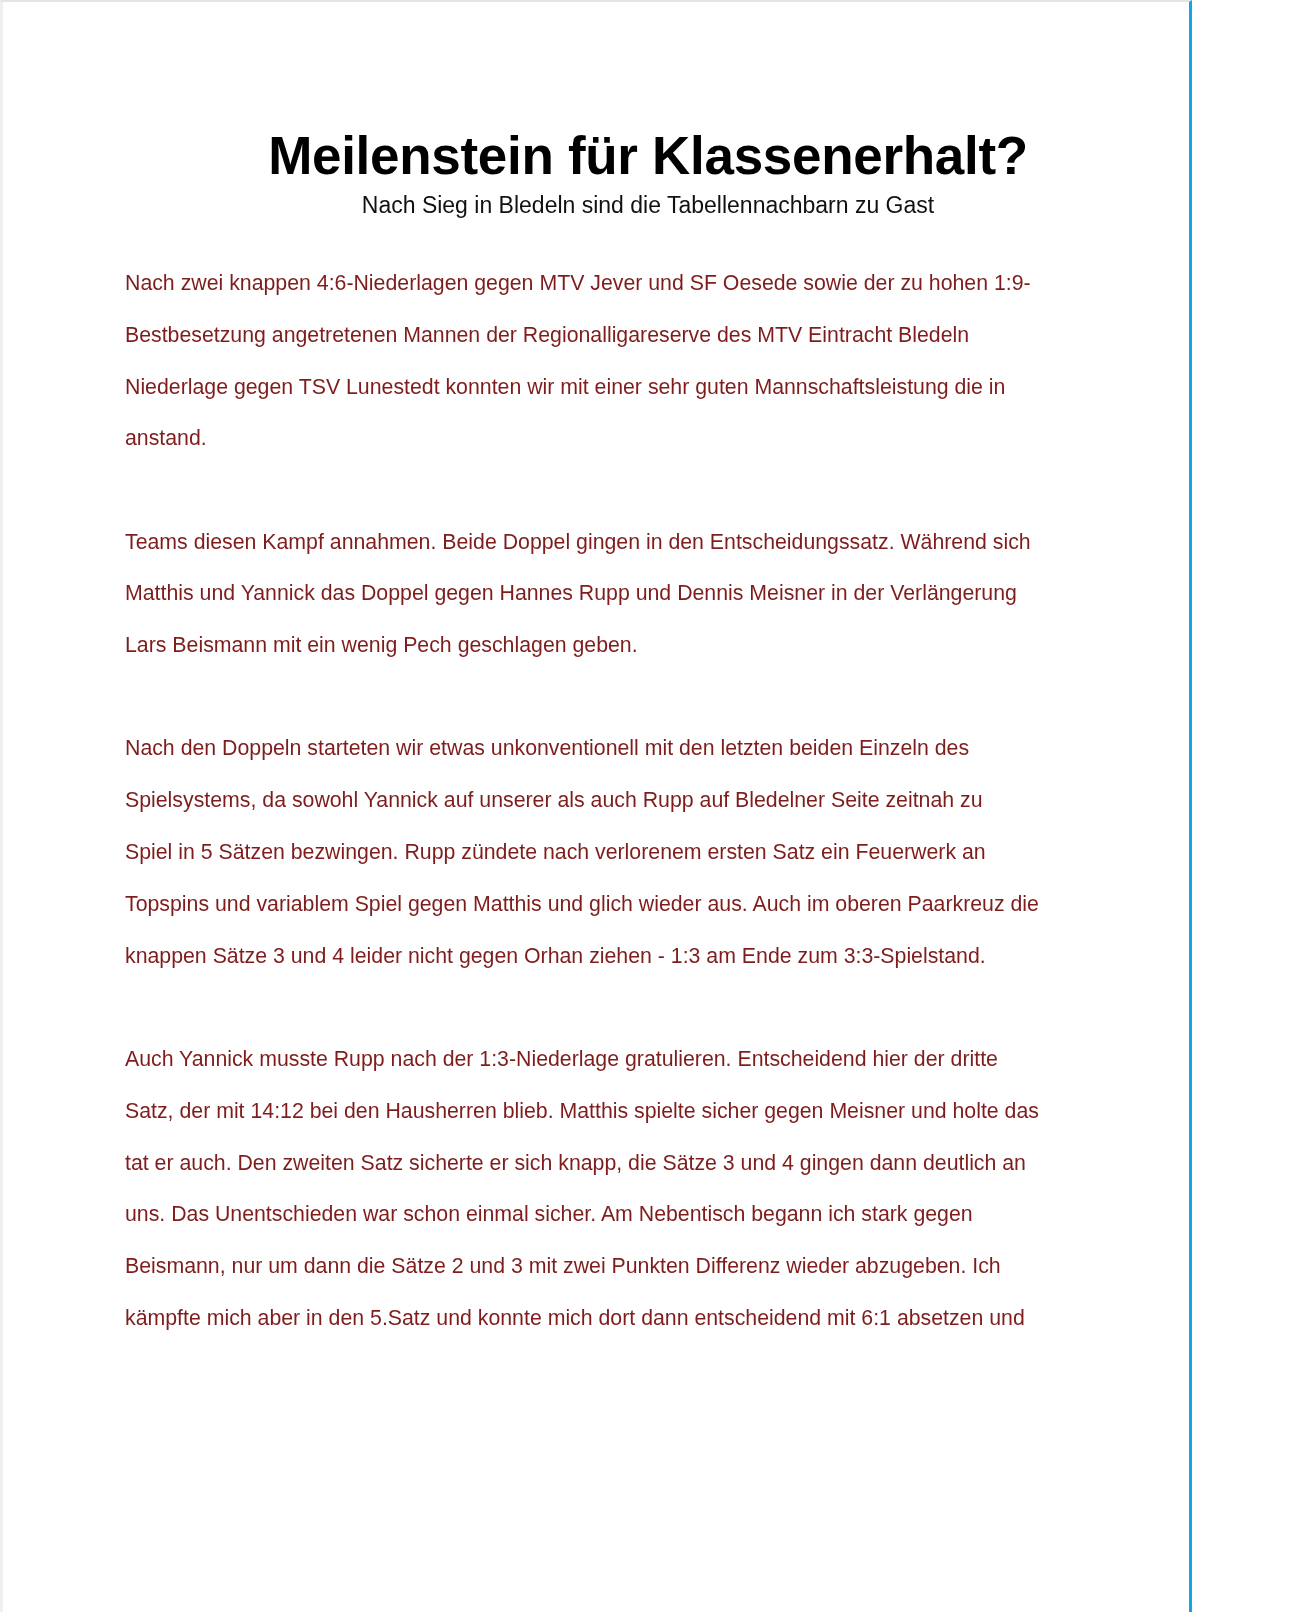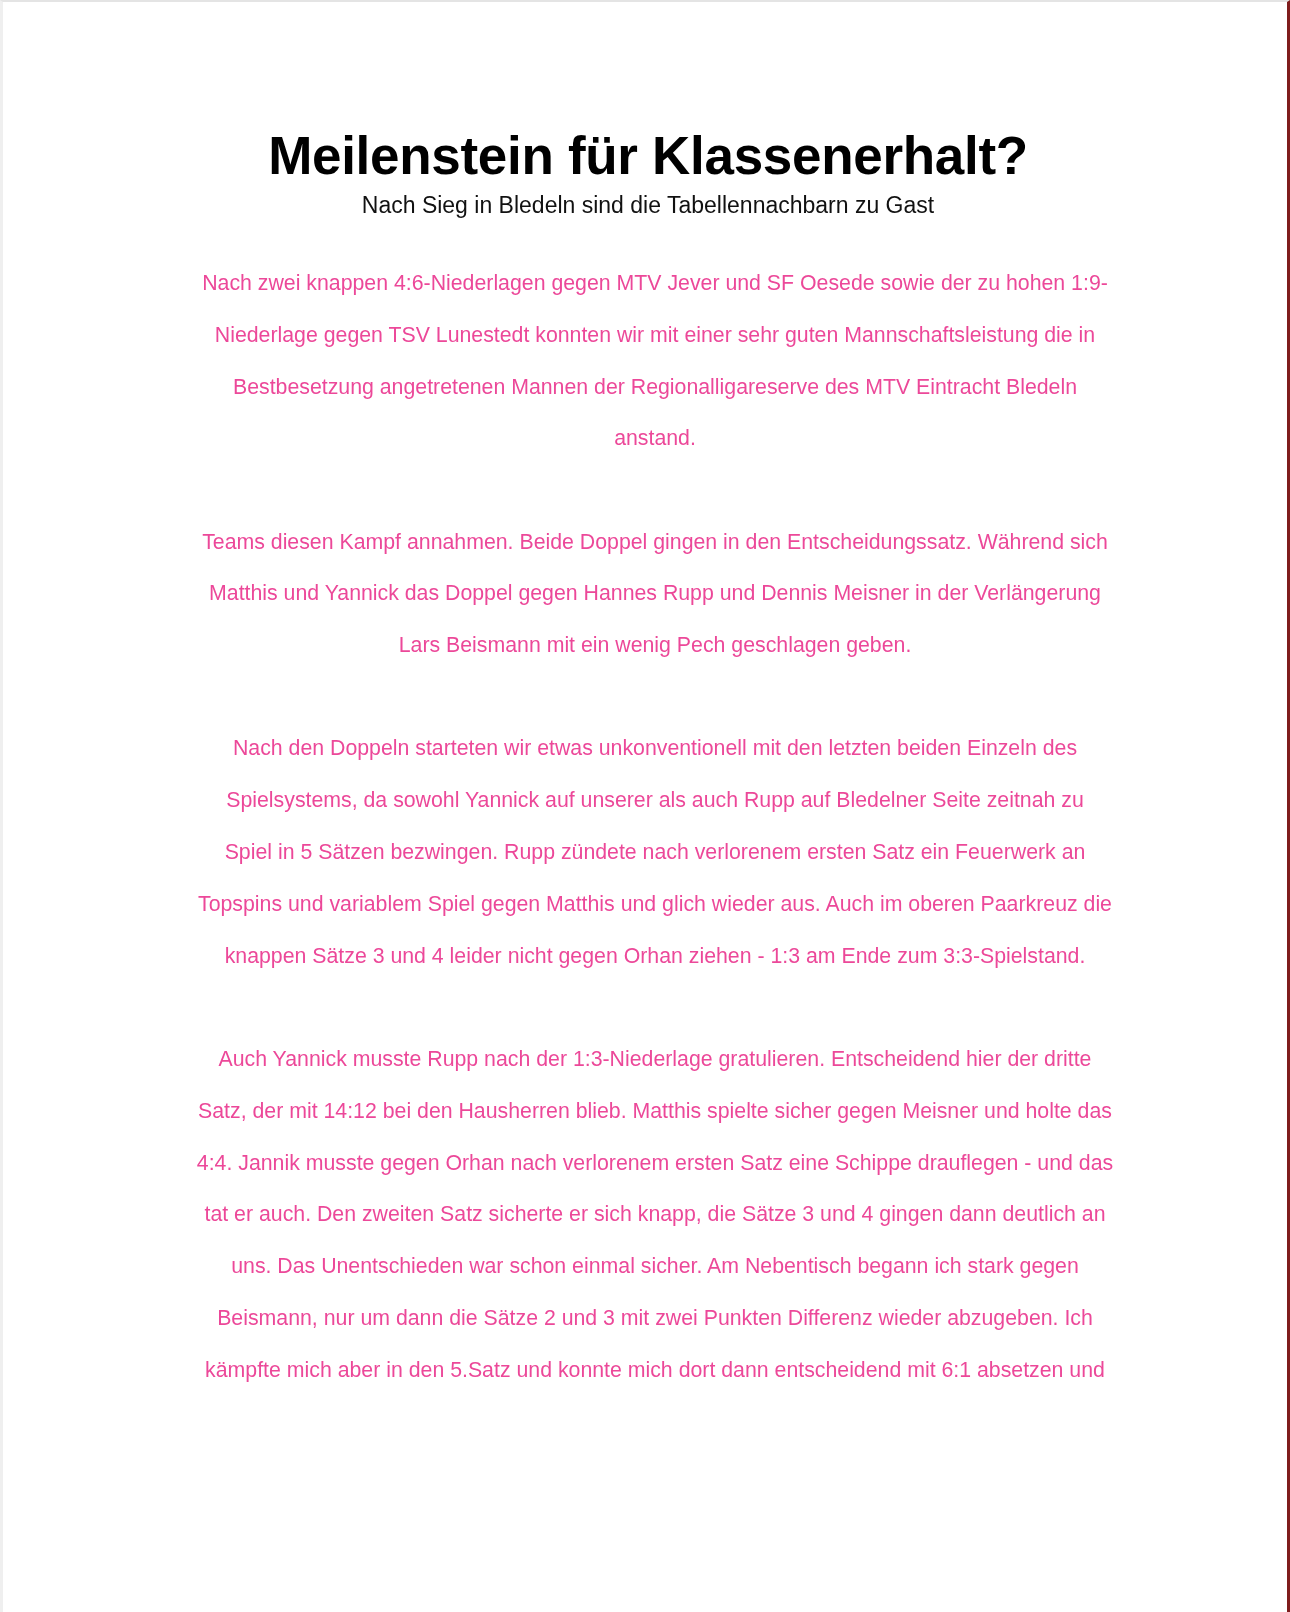--- a/index.html
+++ b/index.html
@@ -12,26 +12,26 @@
       height: 1612px;
       position: relative;
       overflow: hidden;
       font-family: "Liberation Sans", sans-serif;
       color: #000000;
     }
     .page {
       position: absolute;
       left: 0;
       top: 0;
-      width: 1290px;
+      width: 1192px;
       height: 1612px;
       box-sizing: border-box;
       border-top: 2px solid #e4e4e4;
       border-left: 3px solid #efefef;
-      border-right: 3px solid #7f1d1d;
+      border-right: 3px solid #0ea5e9;
       background: #ffffff;
     }
     .title {
       position: absolute;
       left: 0;
       width: 1290px;
       top: 122px;
       margin: 0;
       text-align: center;
       font-family: "Liberation Sans", sans-serif;
@@ -58,59 +58,57 @@
       position: absolute;
       left: 122px;
       top: 243px;
       width: 1060px;
     }
     .article p {
       margin: 0 0 25.5px 0;
       font-family: "Liberation Sans", sans-serif;
       font-size: 21.3px;
       line-height: 25.9px;
-      color: #ec4899;
+      color: #7f1d1d;
       white-space: pre-line;
-      text-align: center;
     }
     .article p .line {
       display: block;
       white-space: nowrap;
     }
   </style>
 </head>
 <body>
 
 <div class="page">
   <h1 class="title">Meilenstein für Klassenerhalt?</h1>
   <div class="subtitle">Nach Sieg in Bledeln sind die Tabellennachbarn zu Gast</div>
 
   <div class="article">
     <p>
       <span class="line">Nach zwei knappen 4:6-Niederlagen gegen MTV Jever und SF Oesede sowie der zu hohen 1:9-</span>
+      <span class="line">Bestbesetzung angetretenen Mannen der Regionalligareserve des MTV Eintracht Bledeln</span>
       <span class="line">Niederlage gegen TSV Lunestedt konnten wir mit einer sehr guten Mannschaftsleistung die in</span>
-      <span class="line">Bestbesetzung angetretenen Mannen der Regionalligareserve des MTV Eintracht Bledeln</span>
       <span class="line">anstand.</span>
     </p>
     <p>
       <span class="line">Teams diesen Kampf annahmen. Beide Doppel gingen in den Entscheidungssatz. Während sich</span>
       <span class="line">Matthis und Yannick das Doppel gegen Hannes Rupp und Dennis Meisner in der Verlängerung</span>
       <span class="line">Lars Beismann mit ein wenig Pech geschlagen geben.</span>
     </p>
     <p>
       <span class="line">Nach den Doppeln starteten wir etwas unkonventionell mit den letzten beiden Einzeln des</span>
       <span class="line">Spielsystems, da sowohl Yannick auf unserer als auch Rupp auf Bledelner Seite zeitnah zu</span>
       <span class="line">Spiel in 5 Sätzen bezwingen. Rupp zündete nach verlorenem ersten Satz ein Feuerwerk an</span>
       <span class="line">Topspins und variablem Spiel gegen Matthis und glich wieder aus. Auch im oberen Paarkreuz die</span>
       <span class="line">knappen Sätze 3 und 4 leider nicht gegen Orhan ziehen - 1:3 am Ende zum 3:3-Spielstand.</span>
     </p>
     <p>
       <span class="line">Auch Yannick musste Rupp nach der 1:3-Niederlage gratulieren. Entscheidend hier der dritte</span>
       <span class="line">Satz, der mit 14:12 bei den Hausherren blieb. Matthis spielte sicher gegen Meisner und holte das</span>
-      <span class="line">4:4. Jannik musste gegen Orhan nach verlorenem ersten Satz eine Schippe drauflegen - und das</span>
       <span class="line">tat er auch. Den zweiten Satz sicherte er sich knapp, die Sätze 3 und 4 gingen dann deutlich an</span>
       <span class="line">uns. Das Unentschieden war schon einmal sicher. Am Nebentisch begann ich stark gegen</span>
       <span class="line">Beismann, nur um dann die Sätze 2 und 3 mit zwei Punkten Differenz wieder abzugeben. Ich</span>
       <span class="line">kämpfte mich aber in den 5.Satz und konnte mich dort dann entscheidend mit 6:1 absetzen und</span>
       
     </p>
 
   </div>
 </div>
 

